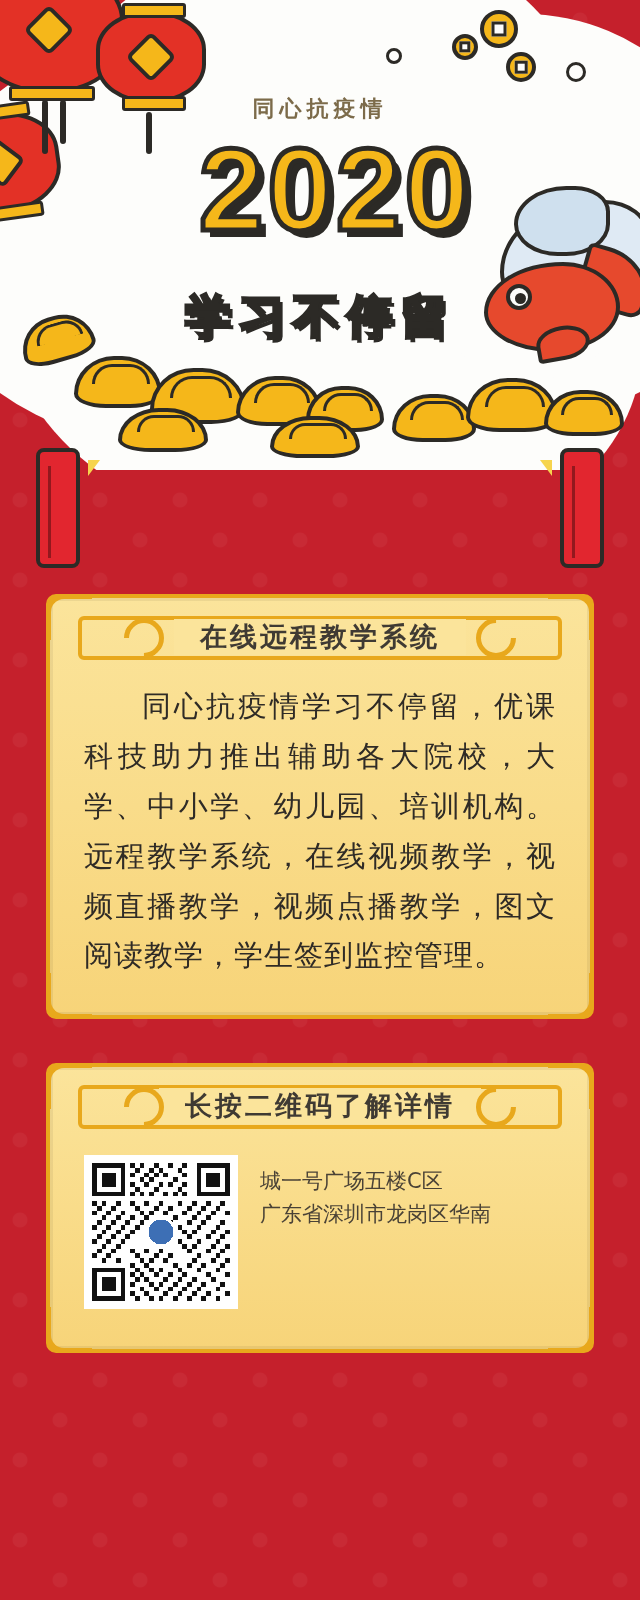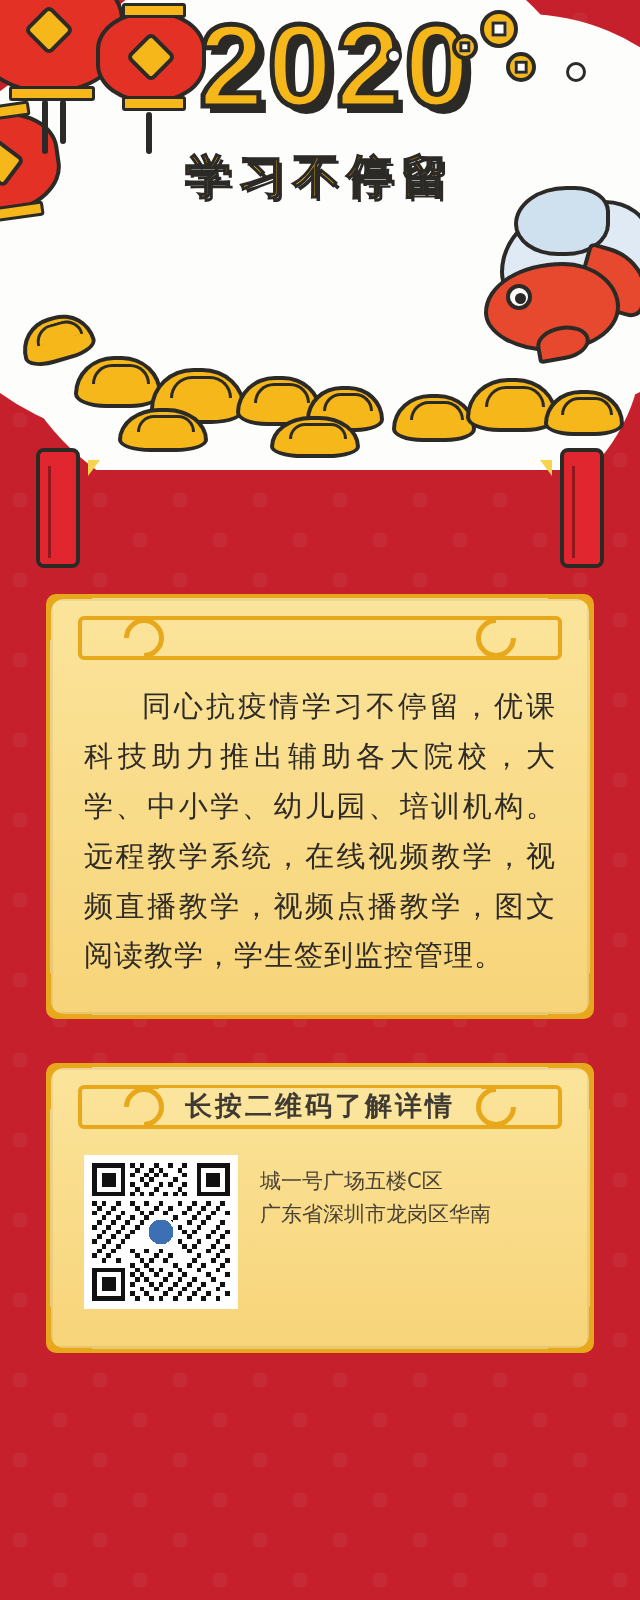--- a/index.html
+++ b/index.html
@@ -76,24 +76,24 @@
     font-size: 116px;
     font-weight: bold;
     letter-spacing: 4px;
     color: #f5b71a;
     -webkit-text-stroke: 5px #2c2a26;
     text-shadow: 7px 7px 0 #2c2a26;
     line-height: 1;
     padding-left: 32px;
   }
   .hero-sub {
-    margin-top: 22px;
+    margin-top: 38px;
     font-family: "DejaVu Sans", sans-serif;
     font-size: 46px;
-    font-weight: normal;
+    font-weight: bold;
     letter-spacing: 8px;
     color: #f5b71a;
     -webkit-text-stroke: 3px #2c2a26;
     text-shadow: 4px 4px 0 #2c2a26;
   }
 
   
   .lantern {
     position: absolute;
     border: 4px solid #2c2a26;
@@ -460,20 +460,21 @@
   <div class="ingot i3"></div>
   <div class="ingot i4"></div>
   <div class="ingot i5"></div>
   <div class="ingot i6"></div>
   <div class="ingot i7"></div>
   <div class="ingot i8"></div>
   <div class="ingot i9"></div>
   <div class="ingot i10"></div>
 
   <div class="hero-inner">
+    <div class="hero-top-title">同心抗疫情</div>
     <div class="hero-year">2020</div>
     <div class="hero-sub">学习不停留</div>
   </div>
 </div>
 
 <div class="banner-wrap">
   <div class="banner-roll left"></div>
   <div class="banner-roll right"></div>
   <div class="banner-notch l"></div>
   <div class="banner-notch r"></div>
@@ -482,20 +483,21 @@
 <div class="card card-top">
   <span class="corner tl"></span>
   <span class="corner tr"></span>
   <span class="corner bl"></span>
   <span class="corner br"></span>
 
   <div class="card-header">
     <div class="card-header-line"></div>
     <span class="swirl l"></span>
     <span class="swirl r"></span>
+    <span class="card-header-title">在线远程教学系统</span>
   </div>
 
   <div class="card-body">同心抗疫情学习不停留，优课科技助力推出辅助各大院校，大学、中小学、幼儿园、培训机构。远程教学系统，在线视频教学，视频直播教学，视频点播教学，图文阅读教学，学生签到监控管理。</div>
 </div>
 
 <div class="card">
   <span class="corner tl"></span>
   <span class="corner tr"></span>
   <span class="corner bl"></span>
   <span class="corner br"></span>

